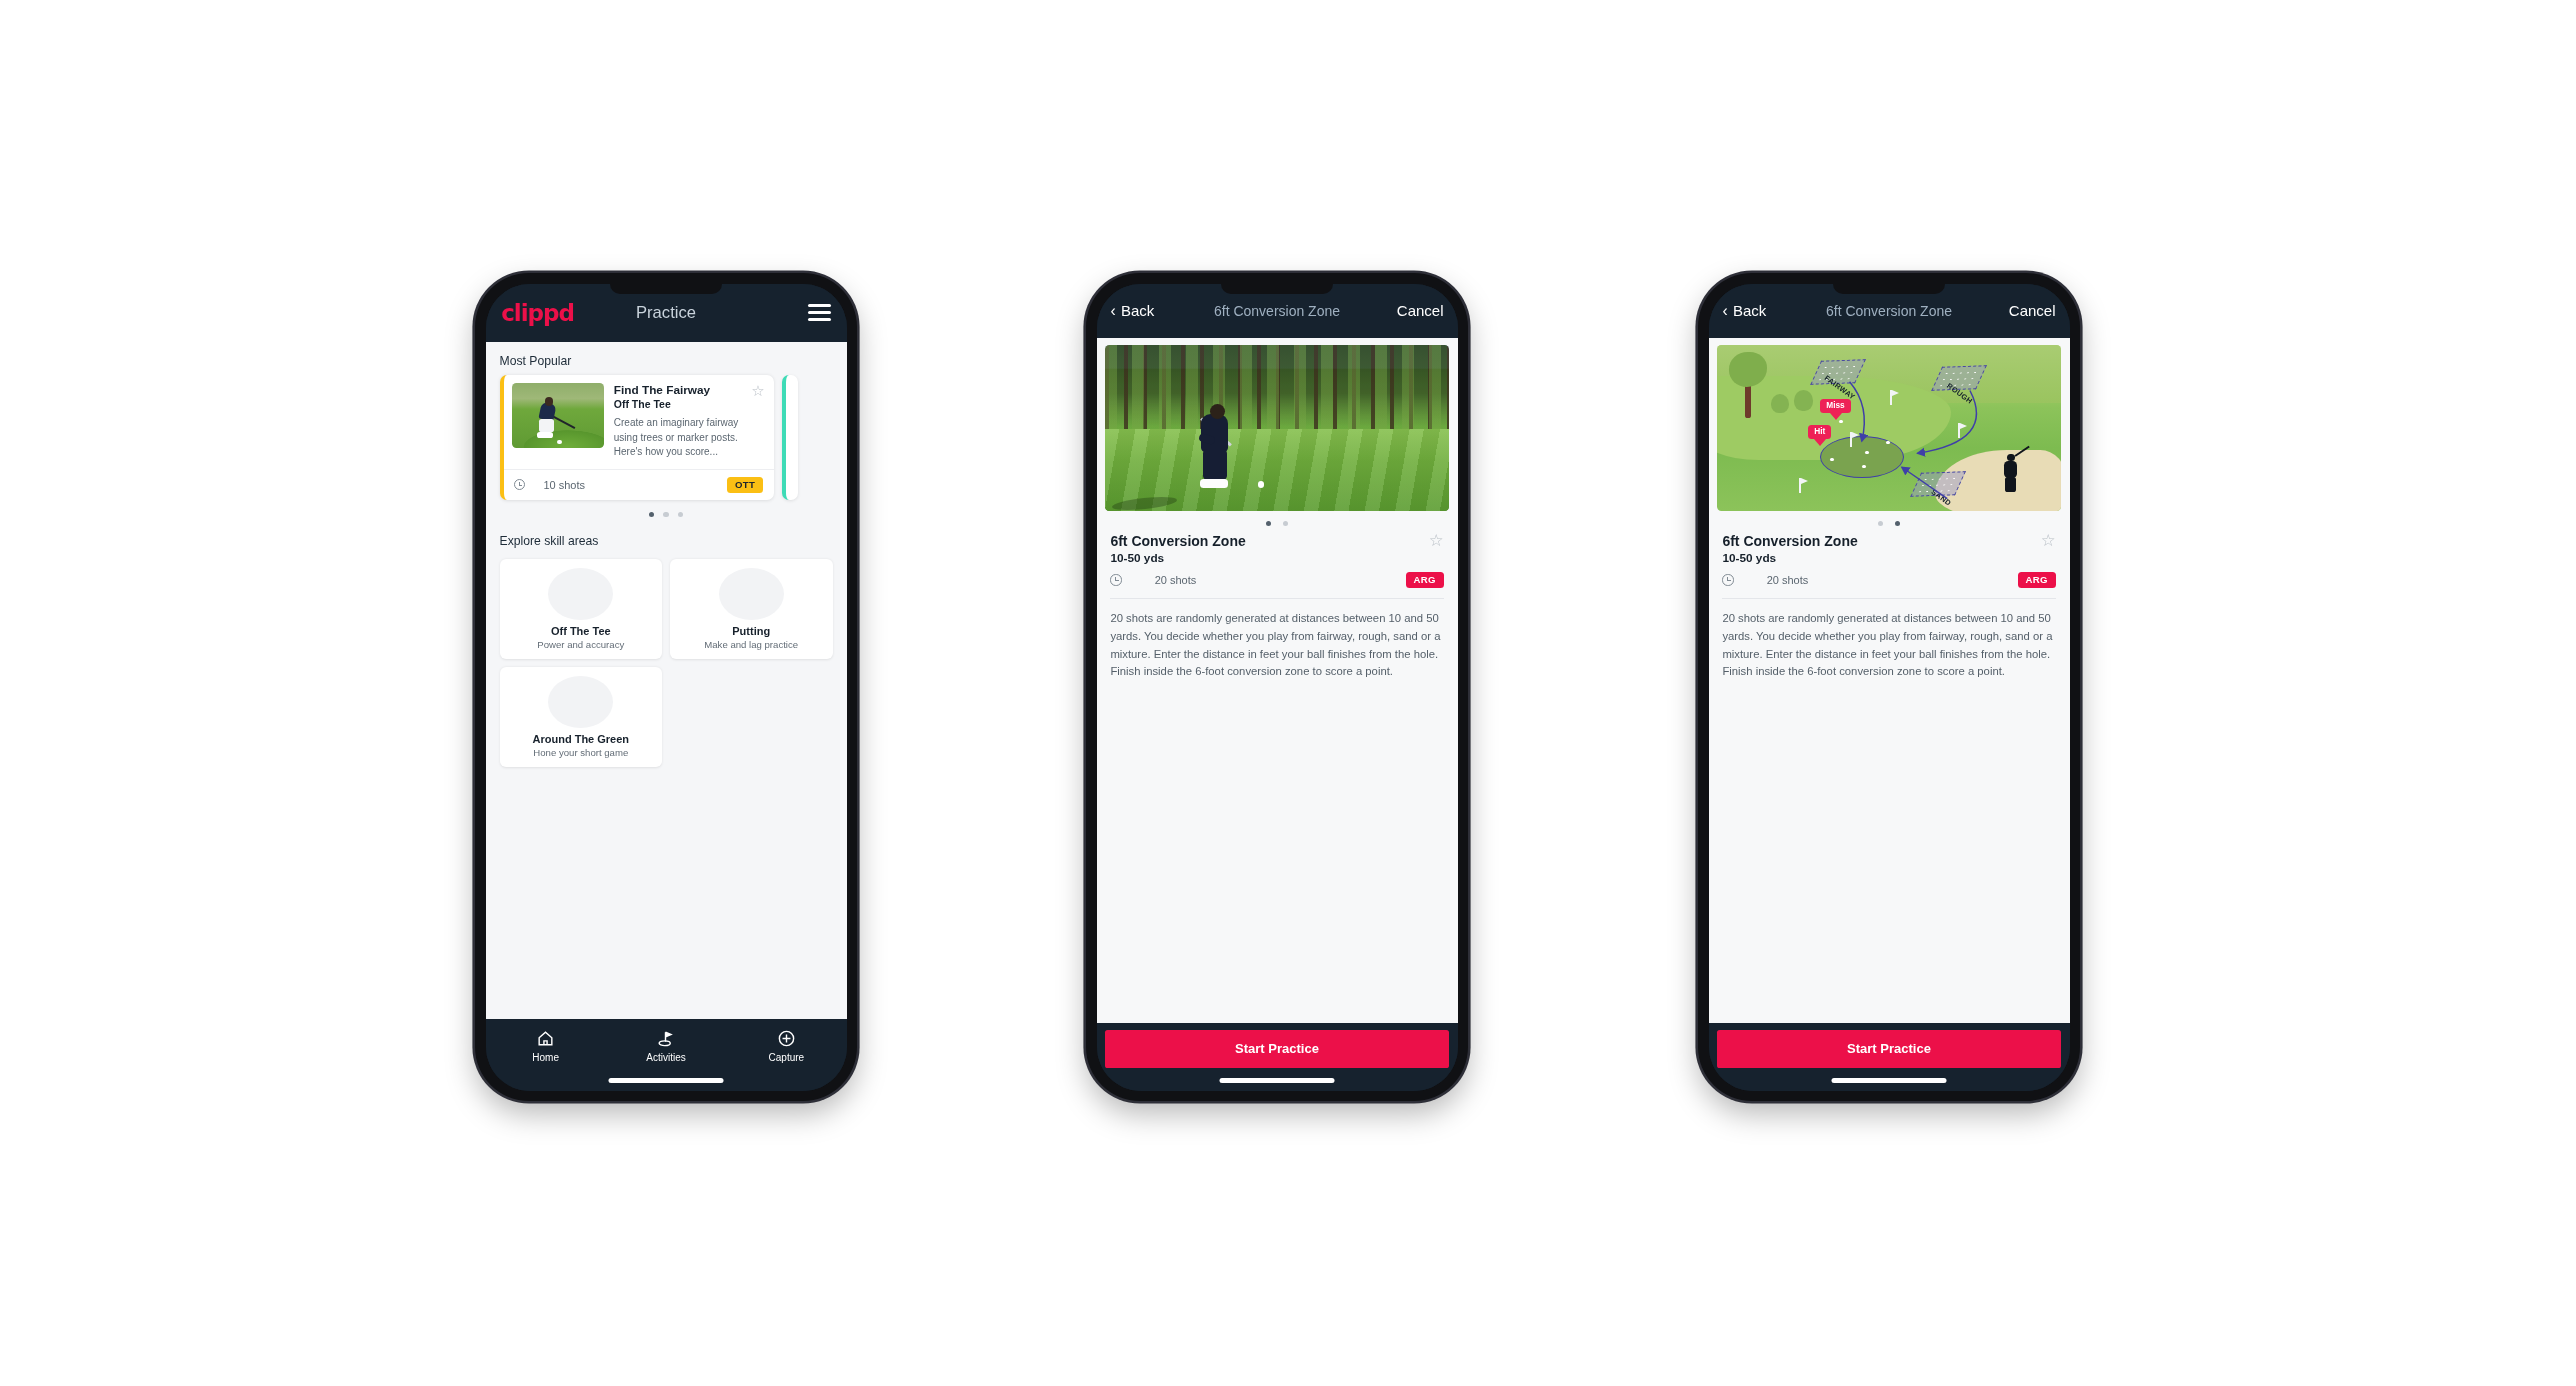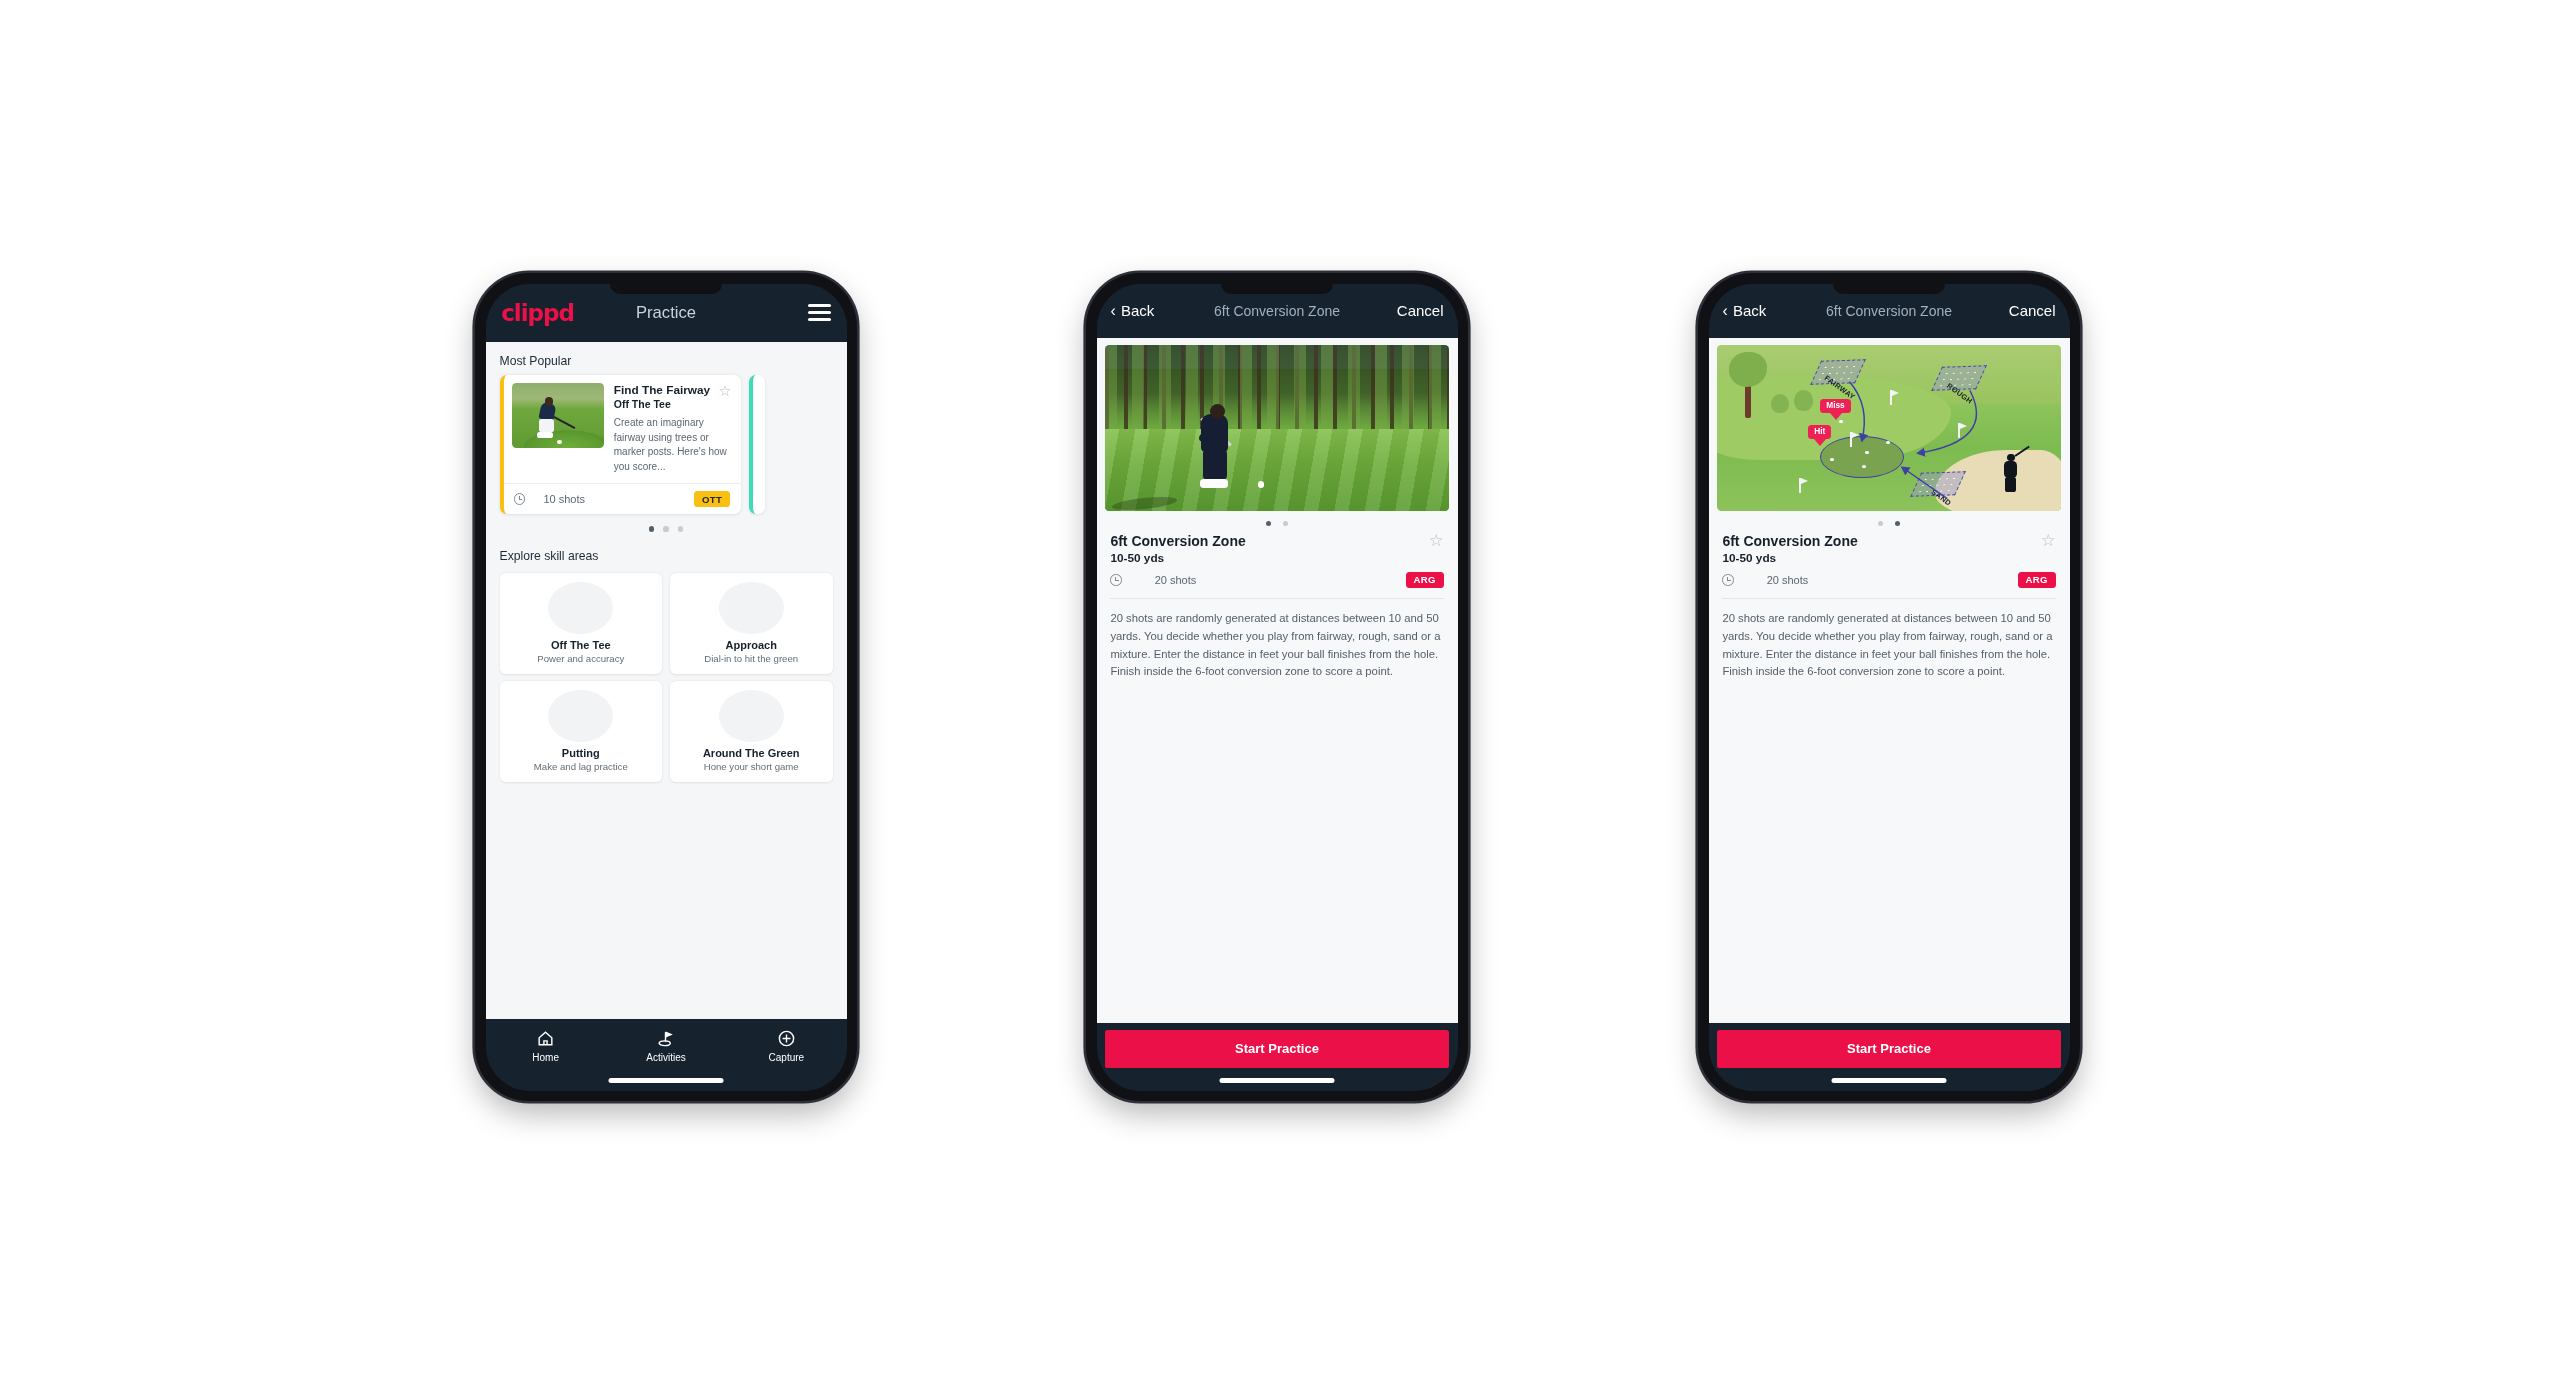--- a/index.html
+++ b/index.html
@@ -77,21 +77,21 @@
   }
   .section-head {
     font-size: 12.2px; color: #1d2b38; padding: 12.2px 14px 7px; font-weight: 400;
   }
 
   
   .carousel { position: relative; padding: 0 14px; display: flex; gap: 8.7px; }
   .drill-card {
     position: relative; background: #ffffff; border-radius: 7px;
     box-shadow: 0 0.9px 3.5px rgba(0,0,0,.10);
-    width: 241px; flex: 0 0 auto; overflow: hidden;
+    width: 274px; flex: 0 0 auto; overflow: hidden;
     border-left: 4.4px solid #fbbf14;
   }
   .drill-peek {
     width: 15.7px; flex: 0 0 auto; background: #ffffff; border-radius: 7px;
     border-left: 4.4px solid #3ddbb6; box-shadow: 0 0.9px 3.5px rgba(0,0,0,.10);
   }
   .drill-top { display: flex; padding: 8.7px; gap: 9.6px; }
   .drill-thumb {
     width: 92px; height: 65px; border-radius: 4.4px; flex: 0 0 auto;
     background:
@@ -340,37 +340,20 @@
                 <path d="M37 50 L37 12" stroke="#4a5560" stroke-width="2" stroke-dasharray="3 3"></path>
                 <circle cx="37" cy="11" r="4.5" fill="#f5a623"></circle>
                 <circle cx="37" cy="50" r="6" fill="#394css"></circle>
                 <circle cx="37" cy="50" r="6" fill="#3a4651"></circle>
               </svg>
             </div>
             <div class="skill-name">Off The Tee</div>
             <div class="skill-tag">Power and accuracy</div>
           </div>
 
-          <div class="skill-card">
-            <div class="skill-ico">
-              <span class="halo"></span>
-              <svg width="65" height="52" viewBox="0 0 74 60">
-                <path d="M22 20 q6-11 18-9 q14 2 14 10 q0 9-12 11 q-16 3-20-3 q-4-5 0-9 Z" fill="none" stroke="#c2c7ce" stroke-width="1"></path>
-                <path d="M15 24 q-5 4-2 9 q3 5 7 1 q3-4 -5-10 Z" fill="none" stroke="#c2c7ce" stroke-width="1"></path>
-                <path d="M58 20 q7 4 4 11 q-3 6-8 1 q-3-5 4-12 Z" fill="none" stroke="#c2c7ce" stroke-width="1"></path>
-                <path d="M37 50 L37 22" stroke="#4a5560" stroke-width="2" stroke-dasharray="3 3"></path>
-                <path d="M44 8 L44 24" stroke="#39434d" stroke-width="1.6"></path>
-                <path d="M44 8 L52 12 L44 16 Z" fill="#39434d"></path>
-                <circle cx="37" cy="22" r="4.5" fill="#2fd6a8"></circle>
-                <circle cx="37" cy="50" r="6" fill="#3a4651"></circle>
-              </svg>
-            </div>
-            <div class="skill-name">Approach</div>
-            <div class="skill-tag">Dial-in to hit the green</div>
-          </div>
 
           <div class="skill-card">
             <div class="skill-ico">
               <span class="halo"></span>
               <svg width="65" height="52" viewBox="0 0 74 60">
                 <circle cx="37" cy="34" r="21" fill="none" stroke="#cdd2d8" stroke-width="1"></circle>
                 <circle cx="37" cy="40" r="13" fill="none" stroke="#cdd2d8" stroke-width="1"></circle>
                 <circle cx="37" cy="45" r="7" fill="none" stroke="#cdd2d8" stroke-width="1"></circle>
                 <path d="M37 50 L37 24" stroke="#4a5560" stroke-width="2" stroke-dasharray="3 3"></path>
                 <path d="M37 5 L37 24" stroke="#1d2731" stroke-width="1.8"></path>

